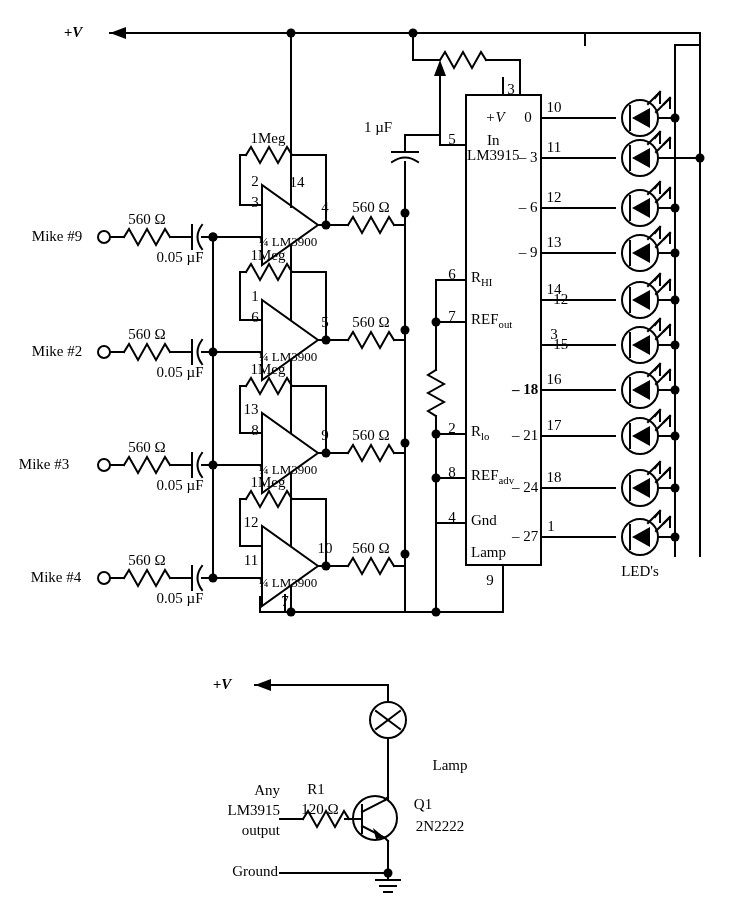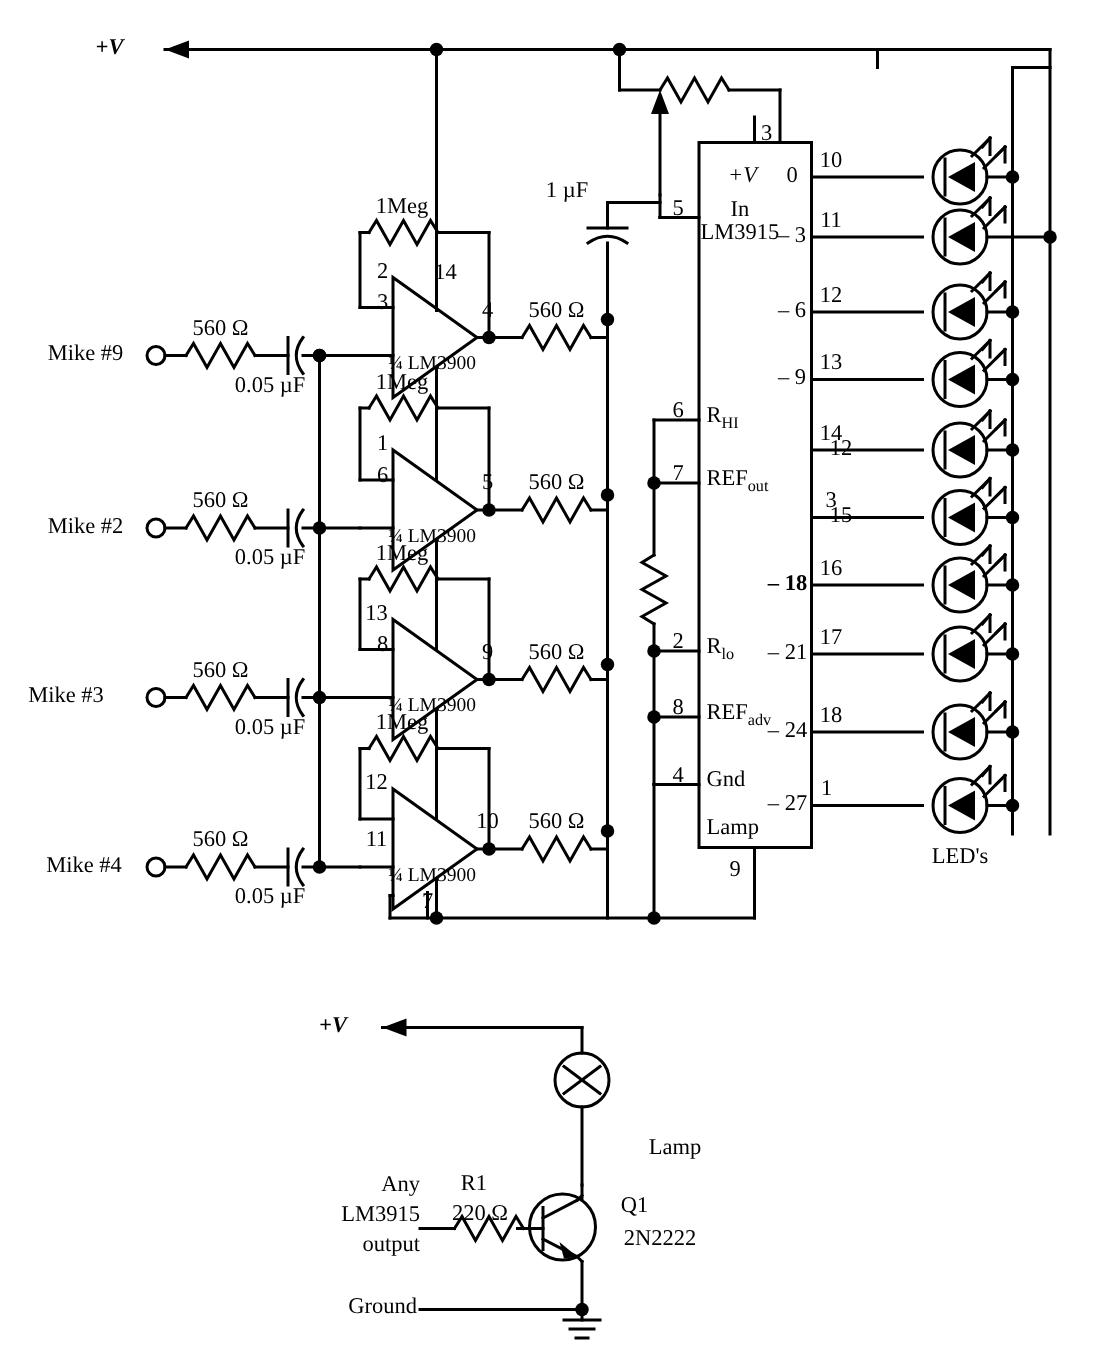--- a/index.html
+++ b/index.html
@@ -480,21 +480,21 @@
 <div class="lbl ctr" style="left:371px; top:549px;">560 Ω</div>
 <div class="lbl sm ctr" style="left:288px; top:583px;">¼ LM3900</div>
 <div class="lbl ctr" style="left:251px; top:523px;">12</div>
 <div class="lbl ctr" style="left:251px; top:561px;">11</div>
 <div class="lbl ctr" style="left:325px; top:549px;">10</div>
 <div class="lbl ctr" style="left:285px; top:602px;">7</div>
 
 <div class="lbl it b ctr" style="left:222px; top:685px;">+V</div>
 <div class="lbl ctr" style="left:450px; top:722px;margin-top:44px;">Lamp</div>
 <div class="lbl ctr" style="left:316px; top:790px;">R1</div>
-<div class="lbl ctr" style="left:320px; top:810px;">220 Ω</div>
+<div class="lbl ctr" style="left:320px; top:810px;">120 Ω</div>
 <div class="lbl ctr" style="left:423px; top:805px;">Q1</div>
 <div class="lbl ctr" style="left:440px; top:827px;">2N2222</div>
 <div class="lbl" style="left:238px; top:783px; text-align:right; width:42px;">Any</div>
 <div class="lbl" style="left:210px; top:803px; text-align:right; width:70px;">LM3915</div>
 <div class="lbl" style="left:218px; top:823px; text-align:right; width:62px;">output</div>
 <div class="lbl" style="left:205px; top:864px; text-align:right; width:73px;">Ground</div>
 
 </div>
 
 </body></html>

